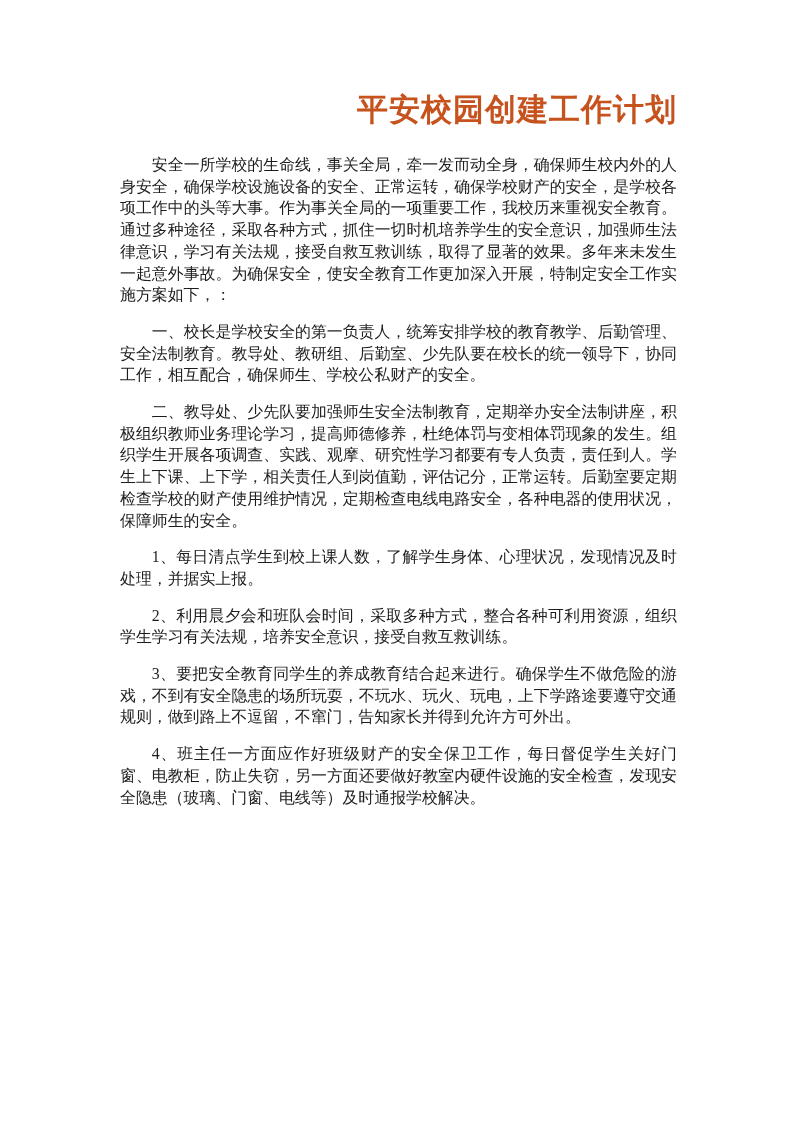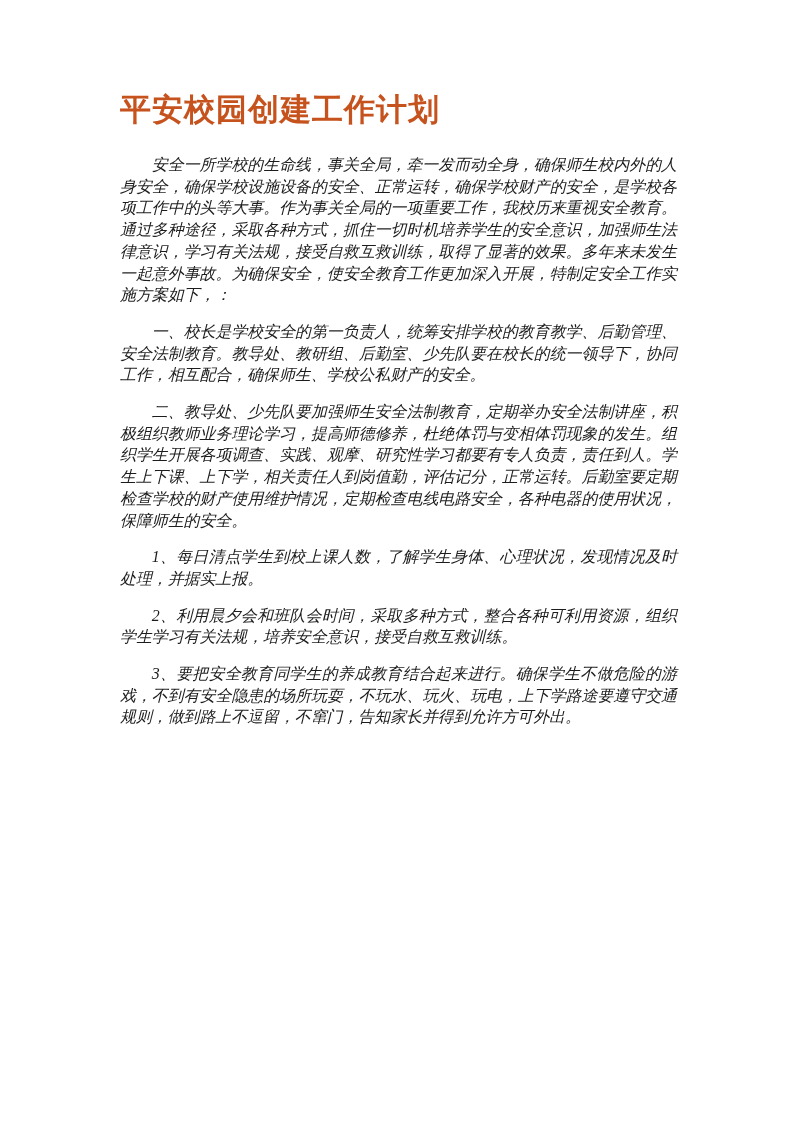--- a/index.html
+++ b/index.html
@@ -15,37 +15,36 @@
   }
   .page {
     box-sizing: border-box;
     width: 793px;
     height: 1122px;
     background: #ffffff;
     padding: 90px 116px 0 120px;
   }
   .doc-title {
     margin: 0 0 24px 0;
-    text-align: left;
+    text-align: right;
     font-weight: bold;
     font-size: 31px;
     line-height: 40px;
     color: #C6521D;
     font-family: "Liberation Serif", "DejaVu Serif", serif;
     letter-spacing: 1px;
   }
   .para {
     margin: 0 0 15px 0;
     font-size: 15.9px;
     line-height: 21.7px;
     color: #1c1c1c;
     text-align: justify;
     text-indent: 2em;
     word-break: break-all;
-    font-style: italic;
   }
 </style>
 </head>
 <body>
 
 <div class="page">
   <h1 class="doc-title">平安校园创建工作计划</h1>
 
   <p class="para">安全一所学校的生命线，事关全局，牵一发而动全身，确保师生校内外的人身安全，确保学校设施设备的安全、正常运转，确保学校财产的安全，是学校各项工作中的头等大事。作为事关全局的一项重要工作，我校历来重视安全教育。通过多种途径，采取各种方式，抓住一切时机培养学生的安全意识，加强师生法律意识，学习有关法规，接受自救互救训练，取得了显著的效果。多年来未发生一起意外事故。为确保安全，使安全教育工作更加深入开展，特制定安全工作实施方案如下，：</p>
 
@@ -53,14 +52,15 @@
 
   <p class="para">二、教导处、少先队要加强师生安全法制教育，定期举办安全法制讲座，积极组织教师业务理论学习，提高师德修养，杜绝体罚与变相体罚现象的发生。组织学生开展各项调查、实践、观摩、研究性学习都要有专人负责，责任到人。学生上下课、上下学，相关责任人到岗值勤，评估记分，正常运转。后勤室要定期检查学校的财产使用维护情况，定期检查电线电路安全，各种电器的使用状况，保障师生的安全。</p>
 
 
   <p class="para">1、每日清点学生到校上课人数，了解学生身体、心理状况，发现情况及时处理，并据实上报。</p>
 
   <p class="para">2、利用晨夕会和班队会时间，采取多种方式，整合各种可利用资源，组织学生学习有关法规，培养安全意识，接受自救互救训练。</p>
 
   <p class="para">3、要把安全教育同学生的养成教育结合起来进行。确保学生不做危险的游戏，不到有安全隐患的场所玩耍，不玩水、玩火、玩电，上下学路途要遵守交通规则，做到路上不逗留，不窜门，告知家长并得到允许方可外出。</p>
 
+  <p class="para">4、班主任一方面应作好班级财产的安全保卫工作，每日督促学生关好门窗、电教柜，防止失窃，另一方面还要做好教室内硬件设施的安全检查，发现安全隐患（玻璃、门窗、电线等）及时通报学校解决。</p>
 
 </div>
 
 </body></html>

